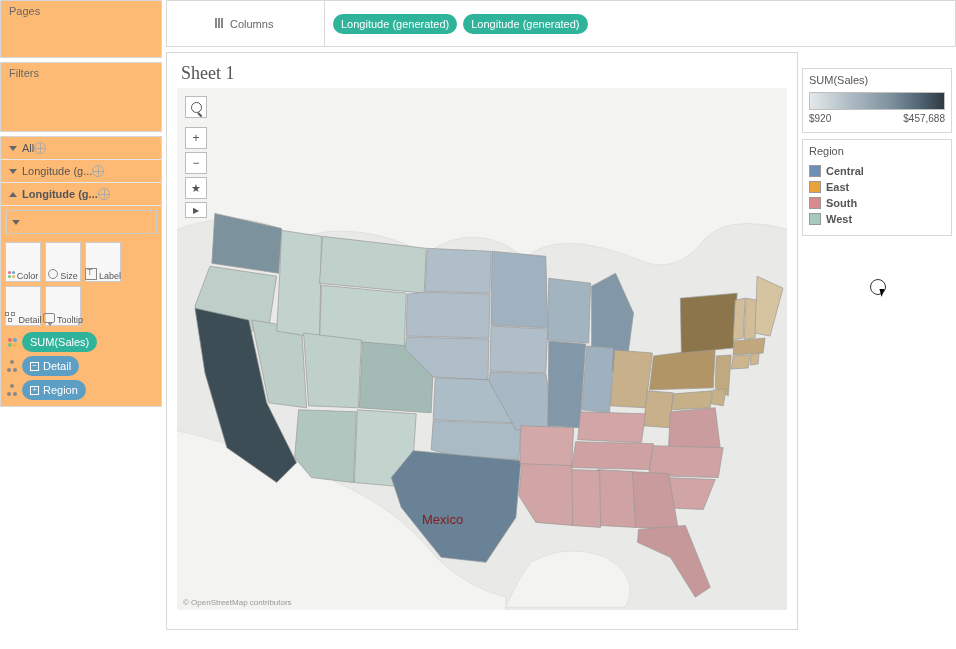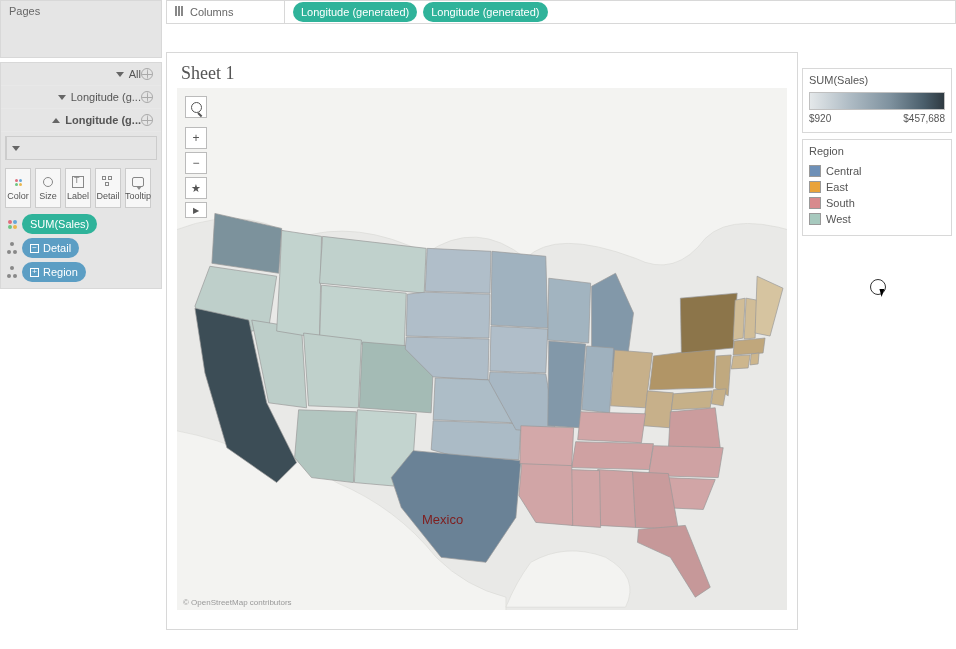--- a/index.html
+++ b/index.html
@@ -1,42 +1,42 @@
 <!DOCTYPE html>
 <html><head>
 <meta charset="utf-8">
 <style>
   * { box-sizing: border-box; margin: 0; padding: 0; font-family: Arial, Helvetica, sans-serif; }
   body { background: #fff; font-size: 11px; color: #555; width: 956px; height: 649px; overflow: hidden; position: relative; }
 
   
   .left-col { position: absolute; left: 0; top: 0; width: 162px; height: 649px; }
-  .panel { border: 1px solid #d8d8d8; margin-bottom: 4px; background: #e5e5e5; }
+  .panel { border: 1px solid #d8d8d8; margin-bottom: 4px; background: #fdba74; }
   .panel-header { padding: 4px 8px; color: #666; font-size: 11px; }
   .panel-pages { height: 58px; }
   .panel-filters { height: 70px; }
   .panel-marks { }
   .panel-marks .panel-header { border-bottom: 1px solid #e8e8e8; }
-  .mark-row { display: flex; align-items: center; justify-content: flex-end; padding: 5px 8px; border-bottom: 1px solid #e8e8e8; font-size: 11px; color: #555; cursor: pointer; }
+  .mark-row { display: flex; align-items: center; justify-content: flex-start; padding: 5px 8px; border-bottom: 1px solid #e8e8e8; font-size: 11px; color: #555; cursor: pointer; }
   .mark-row.bold { font-weight: bold; }
   .mark-row .row-left { display: flex; align-items: center; gap: 5px; }
   .caret { display: inline-block; width: 0; height: 0; border-left: 4px solid transparent; border-right: 4px solid transparent; }
   .caret.down { border-top: 5px solid #666; }
   .caret.up { border-bottom: 5px solid #666; }
   .globe-icon { width: 12px; height: 12px; border: 1px solid #aaa; border-radius: 50%; position: relative; overflow: hidden; }
   .globe-icon::before { content: ""; position: absolute; left: 0; right: 0; top: 50%; border-top: 1px solid #aaa; }
   .globe-icon::after { content: ""; position: absolute; top: 0; bottom: 0; left: 50%; border-left: 1px solid #aaa; border-radius: 50%; width: 0; }
 
   .map-type { display: flex; border: 1px solid #ccc; margin: 4px; height: 24px; }
   .map-type .mt-left { flex: 1; display: flex; align-items: center; gap: 5px; padding: 0 6px; color: #555; }
   .map-type .dd { width: 18px; border-left: 1px solid #ccc; display: flex; align-items: center; justify-content: center; }
   .triangle-down { width: 0; height: 0; border-left: 4px solid transparent; border-right: 4px solid transparent; border-top: 5px solid #666; }
 
   .marks-grid { display: flex; gap: 4px; padding: 4px; flex-wrap: wrap; }
-  .mark-btn { width: 26px; height: 40px; border: 1px solid #ccc; background: #f7f7f7; display: flex; flex-direction: column; align-items: center; justify-content: center; gap: 2px; font-size: 9px; color: #555; cursor: pointer; }
+  .mark-btn { width: 36px; height: 40px; border: 1px solid #ccc; background: #f7f7f7; display: flex; flex-direction: row; align-items: flex-end; justify-content: center; gap: 2px; font-size: 9px; color: #555; cursor: pointer; }
   .mark-btn .micon { height: 14px; display: flex; align-items: center; justify-content: center; }
   .dots4 { display: grid; grid-template-columns: 1fr 1fr; gap: 1px; }
   .dots4 span { width: 3px; height: 3px; border-radius: 50%; }
   .dots4 span:nth-child(1) { background: #e06e7b; }
   .dots4 span:nth-child(2) { background: #65a7d8; }
   .dots4 span:nth-child(3) { background: #6ec482; }
   .dots4 span:nth-child(4) { background: #e9b64f; }
   .size-circ { width: 10px; height: 10px; border: 1px solid #888; border-radius: 50%; position: relative; }
   .label-ic { width: 12px; height: 12px; border: 1px solid #888; position: relative; }
   .label-ic::after { content: "T"; position: absolute; left: 1px; top: -2px; font-size: 9px; color: #888; }
@@ -59,21 +59,21 @@
   .lead-dots4 span:nth-child(1){background:#e06e7b;}
   .lead-dots4 span:nth-child(2){background:#65a7d8;}
   .lead-dots4 span:nth-child(3){background:#6ec482;}
   .lead-dots4 span:nth-child(4){background:#e9b64f;}
   .hier-icon { position:relative;width:14px;height:12px;}
   .hier-icon::before{content:"";position:absolute;left:5px;top:0;width:4px;height:4px;border-radius:50%;background:#888;}
   .hier-icon::after{content:"";position:absolute;left:2px;top:8px;width:4px;height:4px;border-radius:50%;background:#888;box-shadow:6px 0 0 #888;}
 
   
   .shelves { position: absolute; left: 166px; top:0; right:0; }
-  .shelf { height: 24px; border: 1px solid #d8d8d8; display:flex; margin-bottom:4px;}
+  .shelf { height: 47px; border: 1px solid #d8d8d8; display:flex; margin-bottom:4px;padding-left:40px;}
   .shelf .shelf-label { width: 118px; padding-left: 8px; display:flex; align-items:center; gap:6px; border-right:1px solid #d8d8d8; height:100%; color:#666; }
   .shelf .pills-area { padding-left:8px; display:flex; gap:6px; align-items:center; }
   .cols-icon span { display:inline-block; width:2px; height:10px; background:#888; margin-right:1px;}
   .rows-icon { display:flex; flex-direction:column; gap:1px;}
   .rows-icon span{width:10px;height:2px;background:#888;display:block;}
 
   
   .viz { position:absolute; left:166px; top:52px; width:632px; height:578px; border:1px solid #d8d8d8; background:#fff; }
   .viz-title { font-size:18px; color:#555; padding:10px 14px 4px; font-family: Georgia, serif; font-weight:normal; }
   .map-wrap { position:relative; margin:0 10px 10px; height:522px; background:#e9e9e7; overflow:hidden;}
@@ -86,21 +86,21 @@
   .mc-expand::before{content:"▶"; font-size:8px; color:#555;}
   .attrib { position:absolute; bottom:3px; left:6px; font-size:8px; color:#999;}
   .mexico-label { position:absolute; bottom:83px; left:245px; color:#7f1d1d; font-size:13px; }
 
   
   .legends { position:absolute; left:802px; top:68px; width:150px; }
   .legend-card { border:1px solid #d8d8d8; margin-bottom:6px; padding:5px 6px 8px; }
   .legend-title { color:#555; font-size:11px; margin-bottom:6px; }
   .gradient { height:18px; background: linear-gradient(to right, #e4e8ea 0%, #aebbc4 30%, #7e919e 60%, #4a5e6b 85%, #2f3a41 100%); border:1px solid #c0c0c0; margin-bottom:3px; }
   .gradient-labels { display:flex; justify-content:space-between; color:#555; font-size:10px;}
-  .region-item{display:flex; align-items:center; gap:5px; padding:2px 0; color:#555; font-size:11px;}
+  .region-item{display:flex; align-items:center; gap:5px; padding:2px 0; color:#555; font-size:11px;font-weight:bold;}
   .swatch{width:12px;height:12px;border:1px solid #999;}
   .swatch.central{background:#6e90b7;}
   .swatch.east{background:#e9a33a;}
   .swatch.south{background:#d88a8d;}
   .swatch.west{background:#a7c9be;}
 
   .cursor { position:absolute; left:870px; top:279px; width:18px;height:18px; }
   .cursor::before { content:""; width:14px;height:14px; border:1.5px solid #333; border-radius:50%; position:absolute;}
   .cursor::after { content:""; position:absolute; width:0;height:0; border-left:5px solid transparent; border-top:8px solid #000; transform: skew(-20deg); left:8px; top:10px;}
 
@@ -109,20 +109,23 @@
   .state { stroke:#999; stroke-width:0.7;}
   .bg-land { fill:#f3f3f1; stroke:#d4d4d0; stroke-width:0.5;}
 
 </style>
 </head>
 <body>
 
 <div class="left-col">
   <div class="panel panel-pages">
     <div class="panel-header">Pages</div>
+  </div>
+  <div class="panel panel-filters">
+    <div class="panel-header">Filters</div>
   </div>
   <div class="panel panel-marks">
     <div class="mark-row">
       <div class="row-left">
           <span class="caret down"></span>
           <span>All</span>
         </div>
       <span class="globe-icon"></span>
     </div>
     <div class="mark-row">

